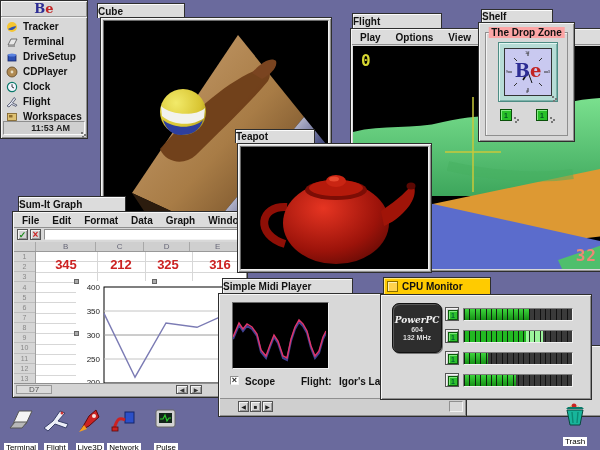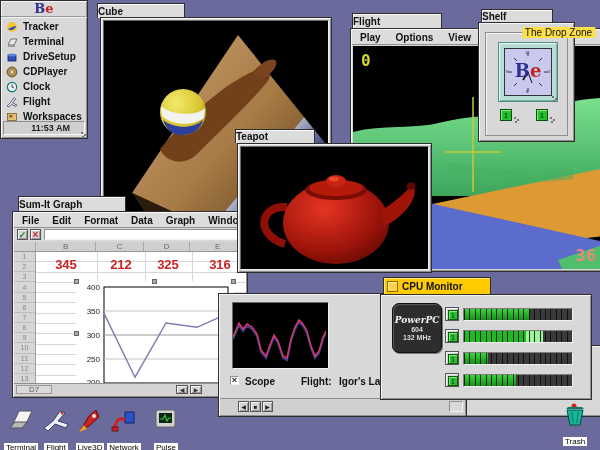--- a/index.html
+++ b/index.html
@@ -58,22 +58,22 @@
   .ledbtn .inner{position:absolute;left:2px;top:2px;width:10px;height:10px;background:#2ec02e;border:1px solid #0a5a0a;
                  box-shadow:inset 1px 1px 0 #7fe87f;font-size:7px;font-weight:bold;color:#063;display:flex;align-items:center;justify-content:center;box-sizing:border-box;}
   .meter{position:absolute;left:82px;width:110px;height:13px;background:#3a3a3a;border:1px solid #7d7d7d;
          border-right-color:#f0f0f0;border-bottom-color:#f0f0f0;box-sizing:border-box;overflow:hidden;}
   .meter-fill{position:absolute;left:0;top:0;bottom:0;background:linear-gradient(180deg,#3cd43c,#159015);}
   .meter-fill.bright{background:linear-gradient(90deg,#22b822 0 78%,#9cf49c 78% 100%);}
   .meter-seg{position:absolute;inset:0;background:repeating-linear-gradient(90deg,rgba(10,10,10,.85) 0 1px,transparent 1px 5.4px);}
   
   .groupbox{position:absolute;left:6px;top:9px;right:6px;bottom:5px;border:1px solid #8f8f8f;
             box-shadow:inset 1px 1px 0 #f4f4f4;}
-  .groupbox>.gb-label{position:absolute;top:-6px;left:50%;transform:translateX(-50%);background:#fde047;
-            padding:0 3px;font-size:10px;font-weight:normal;color:#111;white-space:nowrap;margin-left:32px;}
+  .groupbox>.gb-label{position:absolute;top:-6px;left:50%;transform:translateX(-50%);background:#fca5a5;
+            padding:0 3px;font-size:10px;font-weight:bold;color:#111;white-space:nowrap;}
   .dragger{position:absolute;width:7px;height:7px;background:
            radial-gradient(circle at 2px 2px,#777 1px,transparent 1.2px),
            radial-gradient(circle at 5px 4px,#777 1px,transparent 1.2px),
            radial-gradient(circle at 3px 6px,#777 1px,transparent 1.2px);}
   .ledwidget{position:absolute;width:12px;height:12px;background:#28c028;border:1px solid #0a500a;
              box-shadow:inset 1px 1px 0 #85ea85;font-size:7px;font-weight:bold;color:#052;
              display:flex;align-items:center;justify-content:center;box-sizing:border-box;}
   
   .dicon{position:absolute;width:40px;text-align:center;}
   .dicon .lbl{display:inline-block;background:#fff;color:#000;font-size:8px;padding:0 2px;margin-top:2px;white-space:nowrap;}
@@ -205,21 +205,21 @@
         <rect x="0" y="0" width="252" height="225" fill="#000"></rect>
         <path d="M0,86 C30,78 60,84 90,76 C130,66 170,72 210,58 C225,54 240,52 252,52 L252,150 L0,150 Z" fill="url(#terrG)"></path>
         <polygon points="70,160 252,122 252,190 120,205" fill="#dd9933"></polygon>
         <polygon points="0,148 80,158 252,196 252,225 0,225" fill="#5b6ccc"></polygon>
         <polygon points="205,214 252,198 252,225 210,225" fill="#4fbf6c"></polygon>
         <path d="M95,120 C130,128 180,134 220,128" stroke="#46b060" stroke-width="10" fill="none" opacity="0.5"></path>
         <line x1="120" y1="51" x2="120" y2="146" stroke="#c8c83a" stroke-width="1.5"></line>
         <line x1="92" y1="106" x2="148" y2="106" stroke="#c8c83a" stroke-width="1.5"></line>
       </svg>
       <div class="hud" style="position:absolute;left:8px;top:5px;font-size:16px;color:#d8d832;">0</div>
-      <div class="hud" style="position:absolute;right:6px;bottom:4px;font-size:16px;color:#ee8876;">36</div>
+      <div class="hud" style="position:absolute;right:6px;bottom:4px;font-size:16px;color:#ee8876;">32</div>
     </div>
   </div>
 
   <div class="tab" style="left:481px;top:9px;width:72px;height:13px;">
     <span>Shelf</span>
   </div>
   <div class="win" style="left:478px;top:22px;width:97px;height:120px;">
     <div class="groupbox">
       <div class="gb-label">The Drop Zone</div>
       <div style="position:absolute;left:12px;top:9px;width:58px;height:58px;background:#b7dcd6;border:1px solid #4e8c84;box-shadow:inset 1px 1px 0 #e2f6f2, inset -1px -1px 0 #7cb2aa;">
@@ -353,20 +353,23 @@
         <ellipse cx="95" cy="43" rx="31" ry="10" fill="#7c0d05"></ellipse>
         <ellipse cx="95" cy="41" rx="27" ry="8" fill="#b51a0b"></ellipse>
         <ellipse cx="95" cy="34" rx="10" ry="6" fill="#c92513"></ellipse>
         <ellipse cx="93" cy="32" rx="5" ry="2.5" fill="#e8492f"></ellipse>
       </svg>
     </div>
   </div>
 
   <div class="win" style="left:443px;top:345px;width:165px;height:72px;"></div>
 
+  <div class="tab" style="left:222px;top:278px;width:131px;">
+    <span>Simple Midi Player</span>
+  </div>
   <div class="win" style="left:218px;top:293px;width:249px;height:124px;">
     <div class="blackpane" style="left:13px;top:8px;width:97px;height:67px;">
       <svg width="93" height="63" viewBox="0 0 93 63">
         <polyline points="0,36 6,22 10,28 14,23 19,26 24,33 28,49 33,55 37,44 41,34 45,40 50,55 54,57 58,38 62,26 66,19 70,23 74,30 78,45 82,55 86,50 90,36 93,30" fill="none" stroke="#5b5bd0" stroke-width="2" opacity="0.7"></polyline>
         <polyline points="0,34 6,20 10,26 14,21 19,24 24,31 28,47 33,53 37,42 41,32 45,38 50,53 54,55 58,36 62,24 66,17 70,21 74,28 78,43 82,53 86,48 90,34 93,28" fill="none" stroke="#e0356a" stroke-width="1.4"></polyline>
       </svg>
     </div>
     <div class="bevel-in" style="position:absolute;left:11px;top:82px;width:9px;height:9px;display:flex;align-items:center;justify-content:center;font-size:9px;font-weight:bold;color:#222;line-height:1;">×</div>
     <span style="position:absolute;left:26px;top:82px;font-size:10px;font-weight:bold;color:#111;">Scope</span>
     <span style="position:absolute;left:82px;top:82px;font-size:10px;font-weight:bold;color:#111;">Flight:</span>

